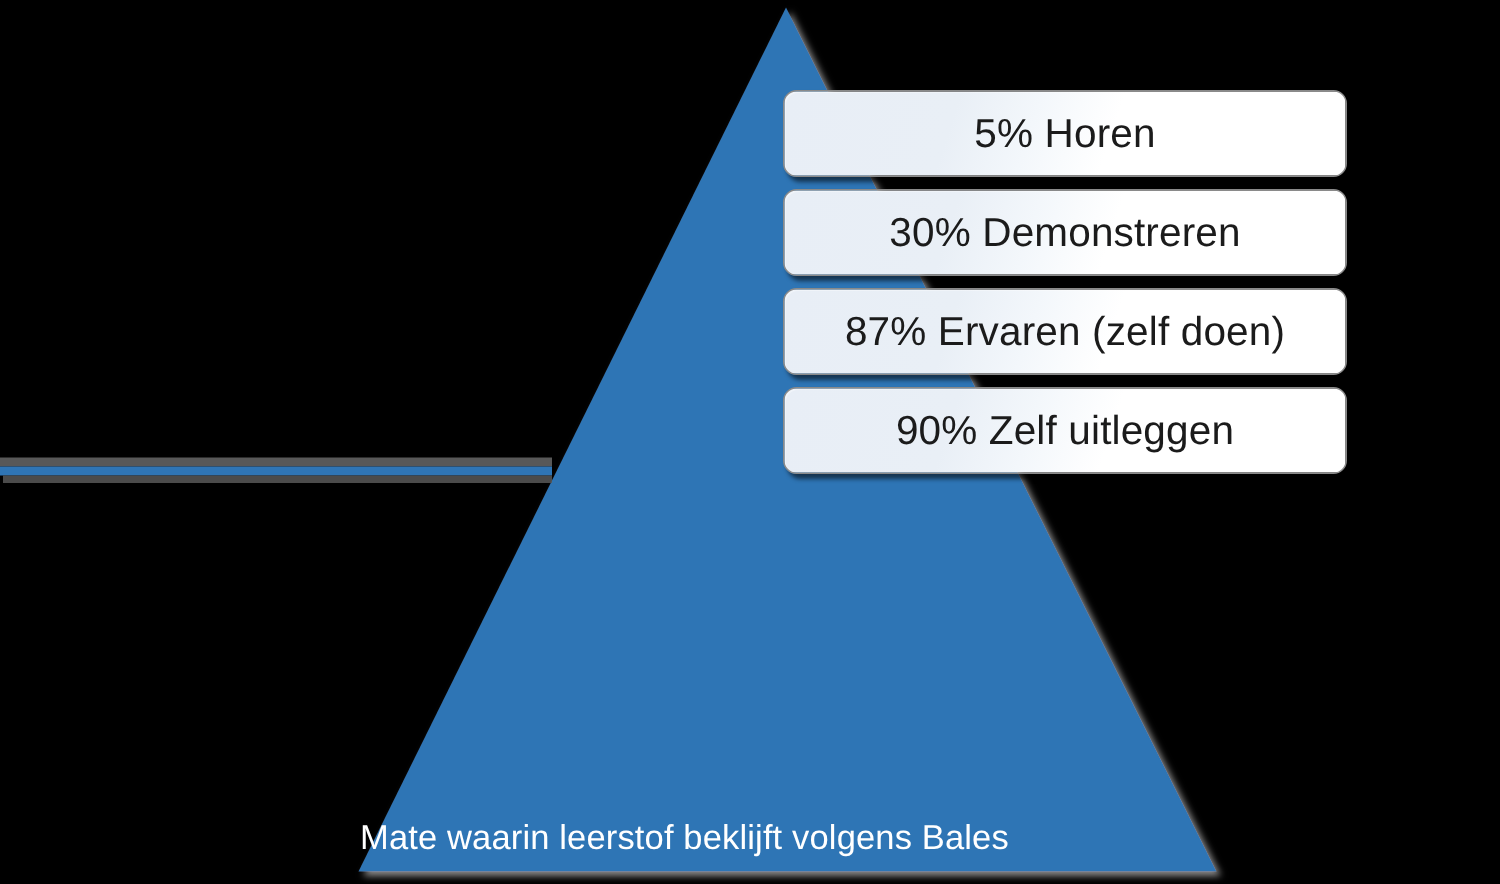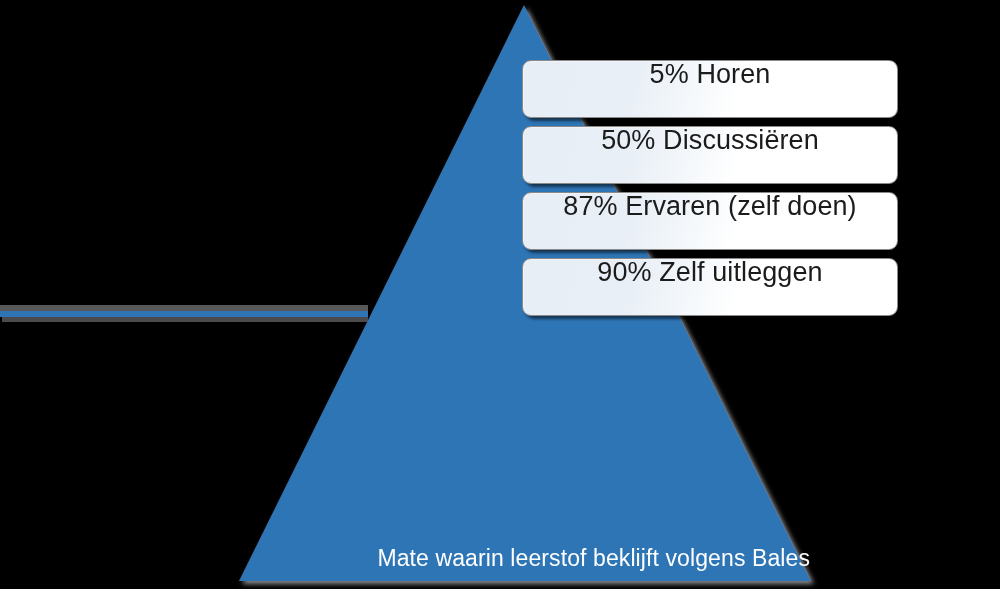--- a/index.html
+++ b/index.html
@@ -81,40 +81,41 @@
     border-radius: 9px;
     background: linear-gradient(108deg,
         #e8eef6 0%,
         #e9eff6 30%,
         #f3f7fb 44%,
         #ffffff 58%,
         #ffffff 100%);
     box-shadow: 3px 3px 3px rgba(0,0,0,.55),
                 1px 1px 0 rgba(255,255,255,.35) inset;
     display: flex;
+    align-items: center;
     justify-content: center;
     box-sizing: border-box;
   }
   .lvl-box:last-child { margin-bottom: 0; }
   .lvl-label {
     font-size: 27px;
     line-height: 1;
     color: #1b1b1b;
     letter-spacing: .1px;
     white-space: nowrap;
     text-align: center;
   }
 
   
   .base-caption {
     position: absolute;
     left: 240px;
     top: 547px;
     width: 570px;
-    text-align: right;
+    text-align: left;
     color: #ffffff;
     font-size: 23px;
     line-height: 1;
     white-space: nowrap;
     letter-spacing: .1px;
   }
 </style>
 </head>
 <body>
 
@@ -135,21 +136,21 @@
     <div class="shade-top"></div>
     <div class="bar"></div>
     <div class="shade-bot"></div>
   </div>
 
   <div class="boxes">
     <div class="lvl-box">
       <span class="lvl-label">5% Horen</span>
     </div>
     <div class="lvl-box">
-      <span class="lvl-label">50% Discussiëren</span>
+      <span class="lvl-label">30% Demonstreren</span>
     </div>
     <div class="lvl-box">
       <span class="lvl-label">87% Ervaren (zelf doen)</span>
     </div>
     <div class="lvl-box">
       <span class="lvl-label">90% Zelf uitleggen</span>
     </div>
   </div>
 
   <div class="base-caption">Mate waarin leerstof beklijft volgens Bales</div>

